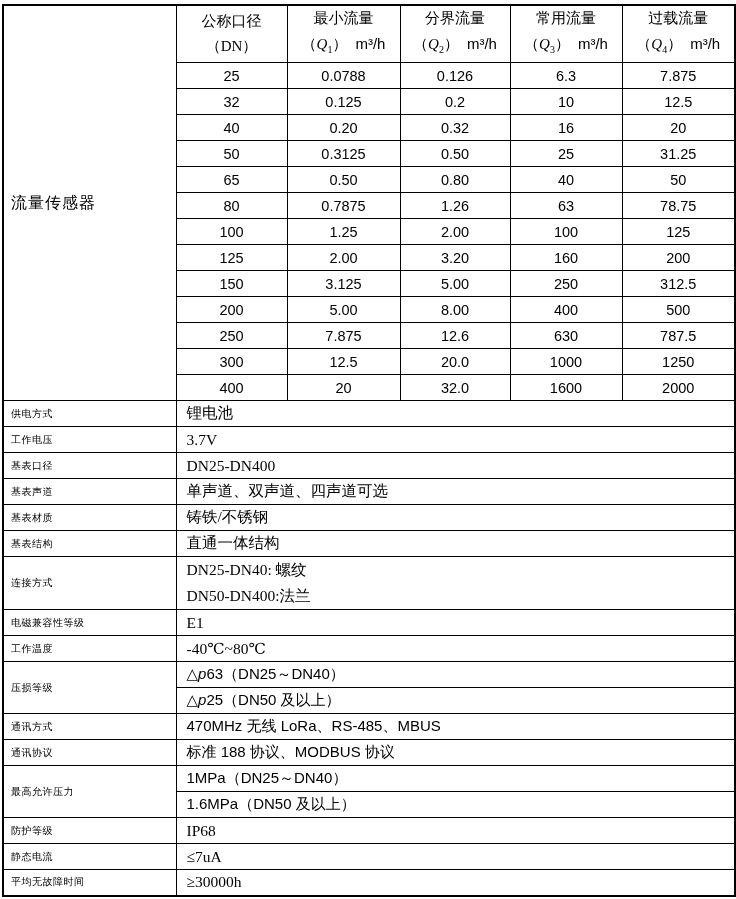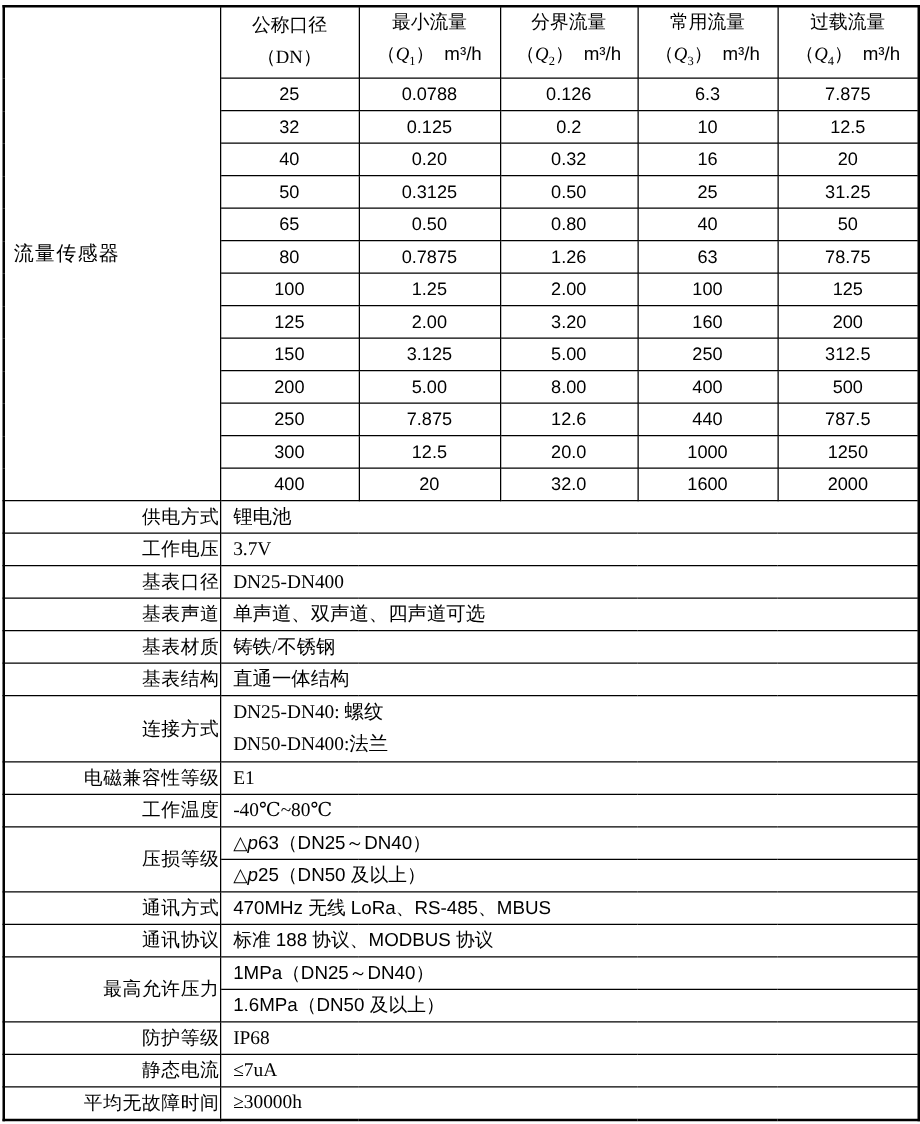--- a/index.html
+++ b/index.html
@@ -20,21 +20,21 @@
   .q-unit{font-family:"Liberation Sans","DejaVu Sans",sans-serif;margin-left:8px;font-size:15px;}
   
   tr.f{height:26px;}
   td.num{font-family:"Liberation Sans","DejaVu Sans",sans-serif;
          font-size:14.5px;text-align:center;}
   
   td.sensor{font-size:16px;text-align:left;padding-left:7px;letter-spacing:1px;}
   
   tr.s{height:26px;}
   tr.d{height:52px;}
-  td.lbl{font-size:15px;text-align:right;padding-left:7px;letter-spacing:0.5px;}
+  td.lbl{font-size:10px;text-align:left;padding-left:7px;letter-spacing:0.5px;}
   td.val{text-align:left;padding-left:10px;margin-left:36px;}
   .serifv{font-family:"Liberation Serif","DejaVu Serif",serif;font-size:15.5px;}
   .sansv{font-family:"Liberation Sans","DejaVu Sans",sans-serif;font-size:15px;}
   td.val2 div{line-height:26px;}
   i.dp{font-family:"Liberation Sans","DejaVu Sans",sans-serif;font-style:italic;}
 </style>
 </head>
 <body>
 
 <div class="page">
@@ -140,21 +140,21 @@
       <td class="num">200</td>
       <td class="num">5.00</td>
       <td class="num">8.00</td>
       <td class="num">400</td>
       <td class="num">500</td>
     </tr>
     <tr class="f">
       <td class="num">250</td>
       <td class="num">7.875</td>
       <td class="num">12.6</td>
-      <td class="num">440</td>
+      <td class="num">630</td>
       <td class="num">787.5</td>
     </tr>
     <tr class="f">
       <td class="num">300</td>
       <td class="num">12.5</td>
       <td class="num">20.0</td>
       <td class="num">1000</td>
       <td class="num">1250</td>
     </tr>
     <tr class="f">

